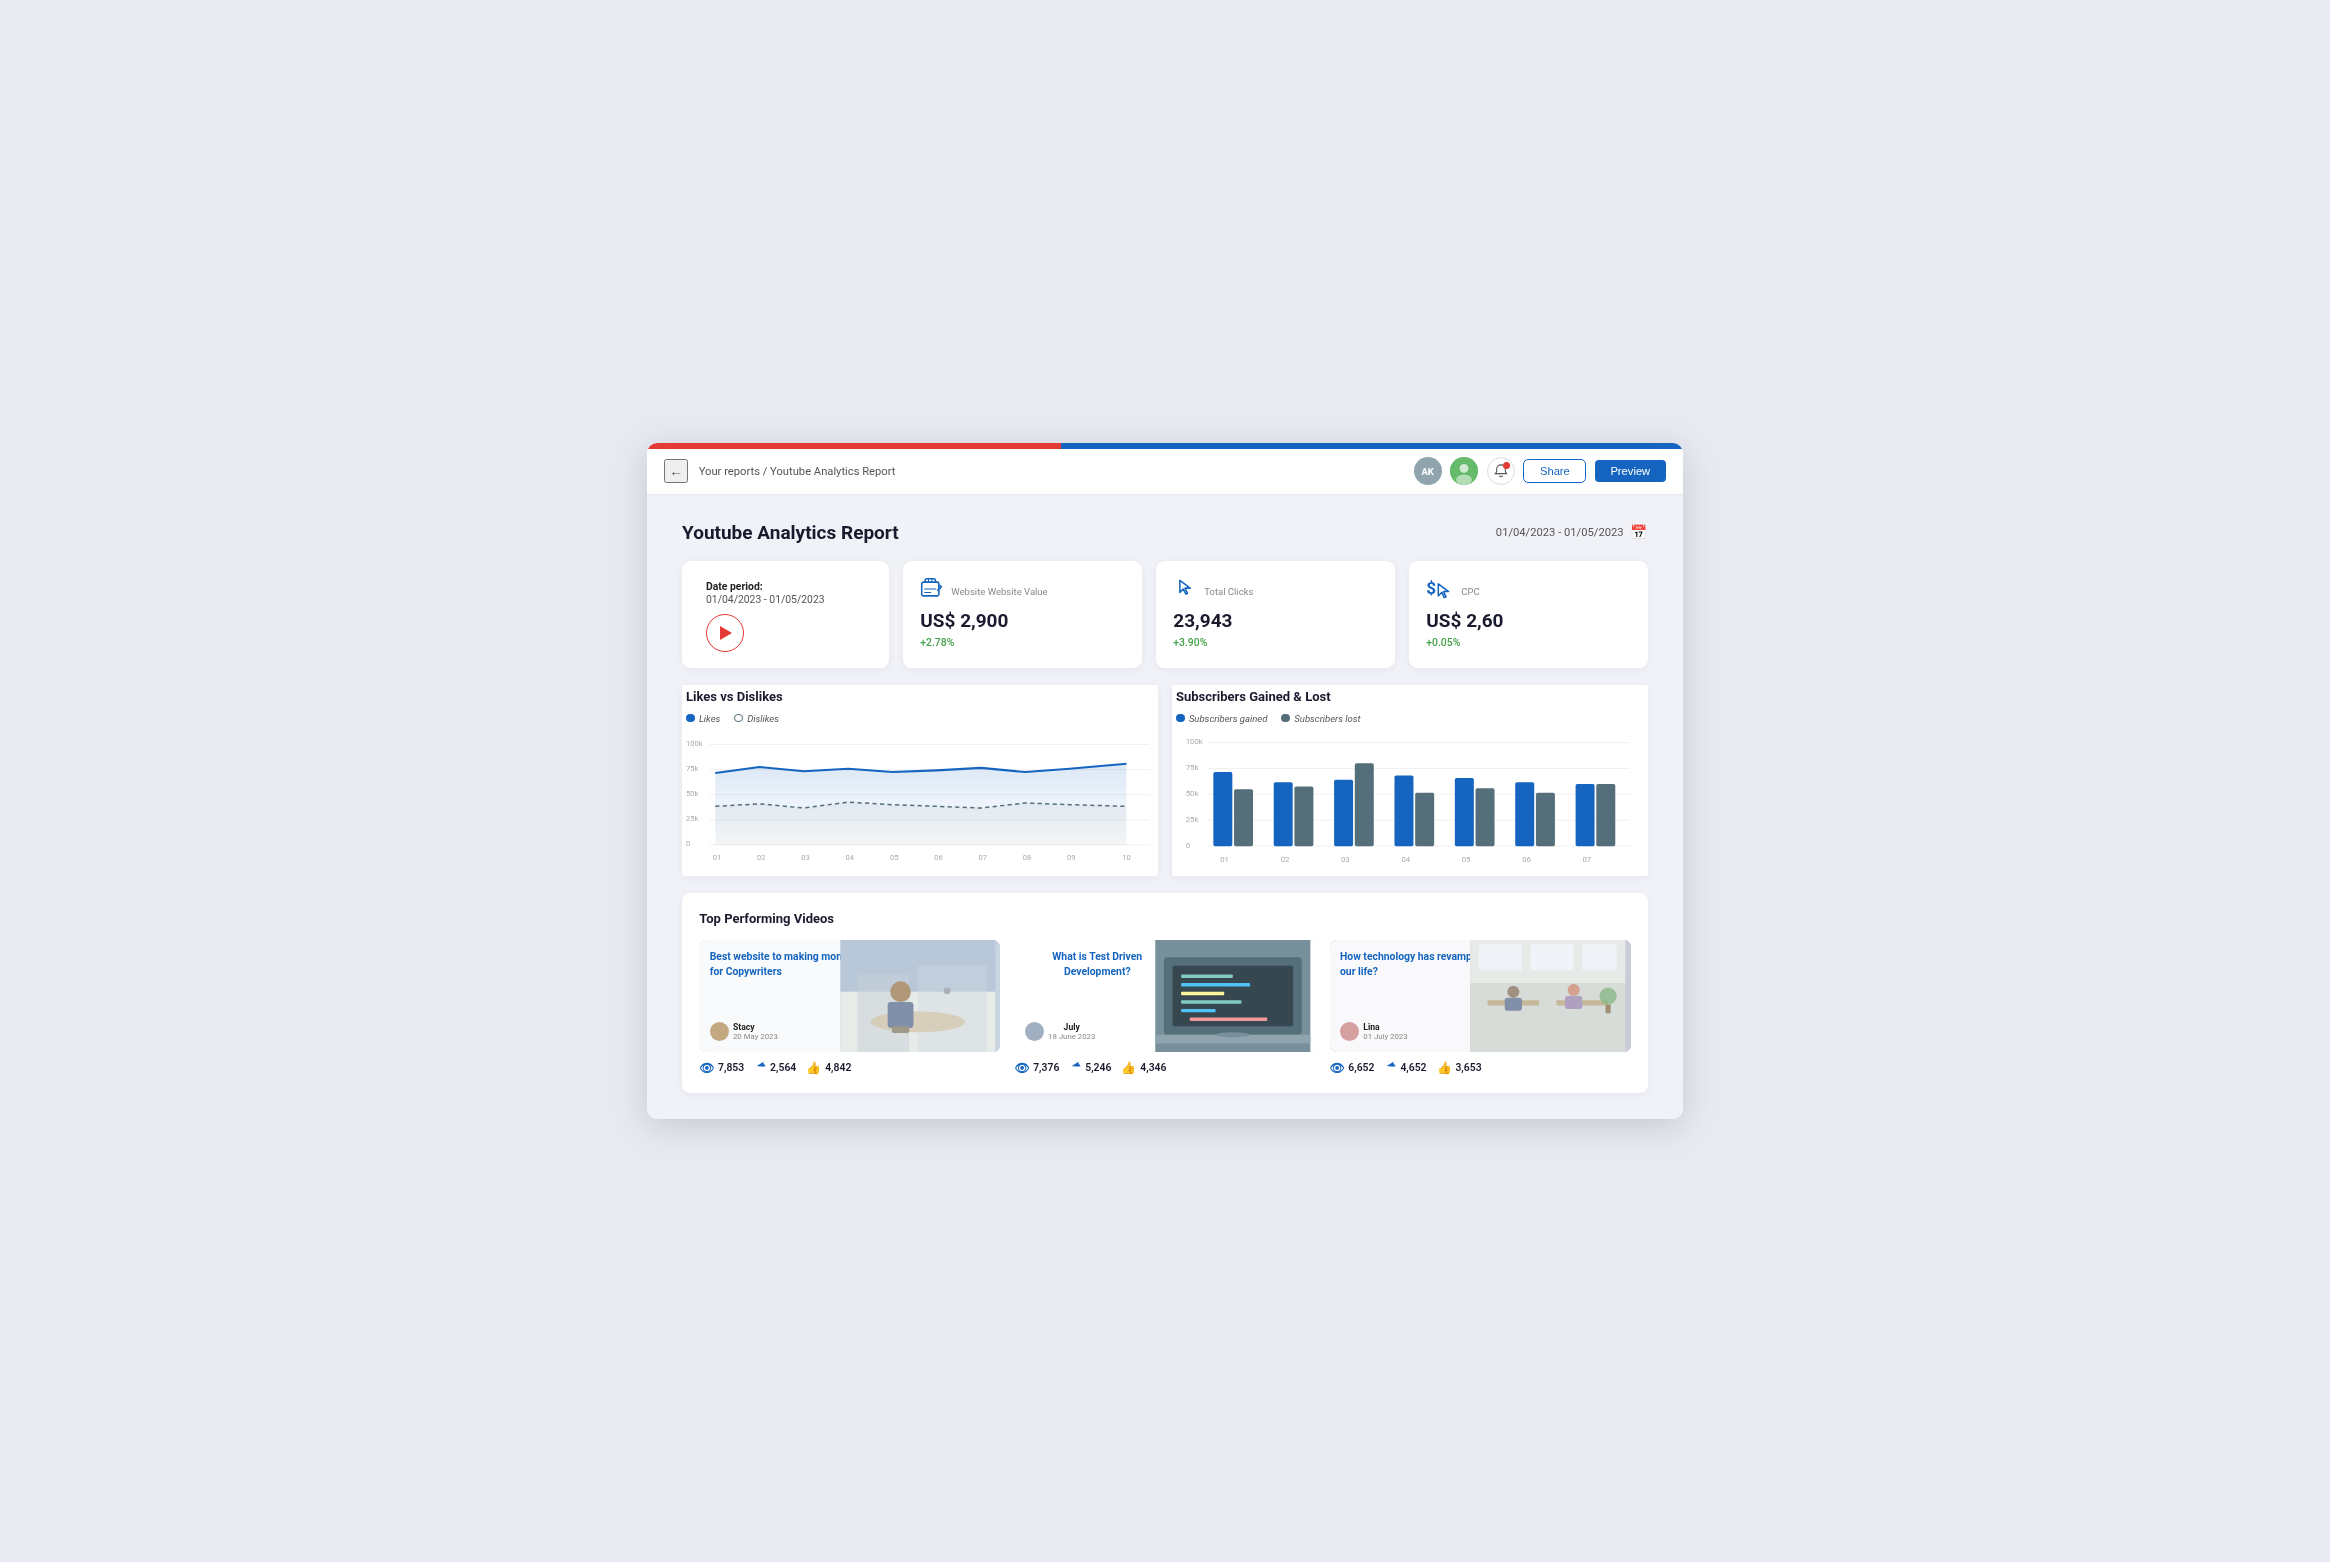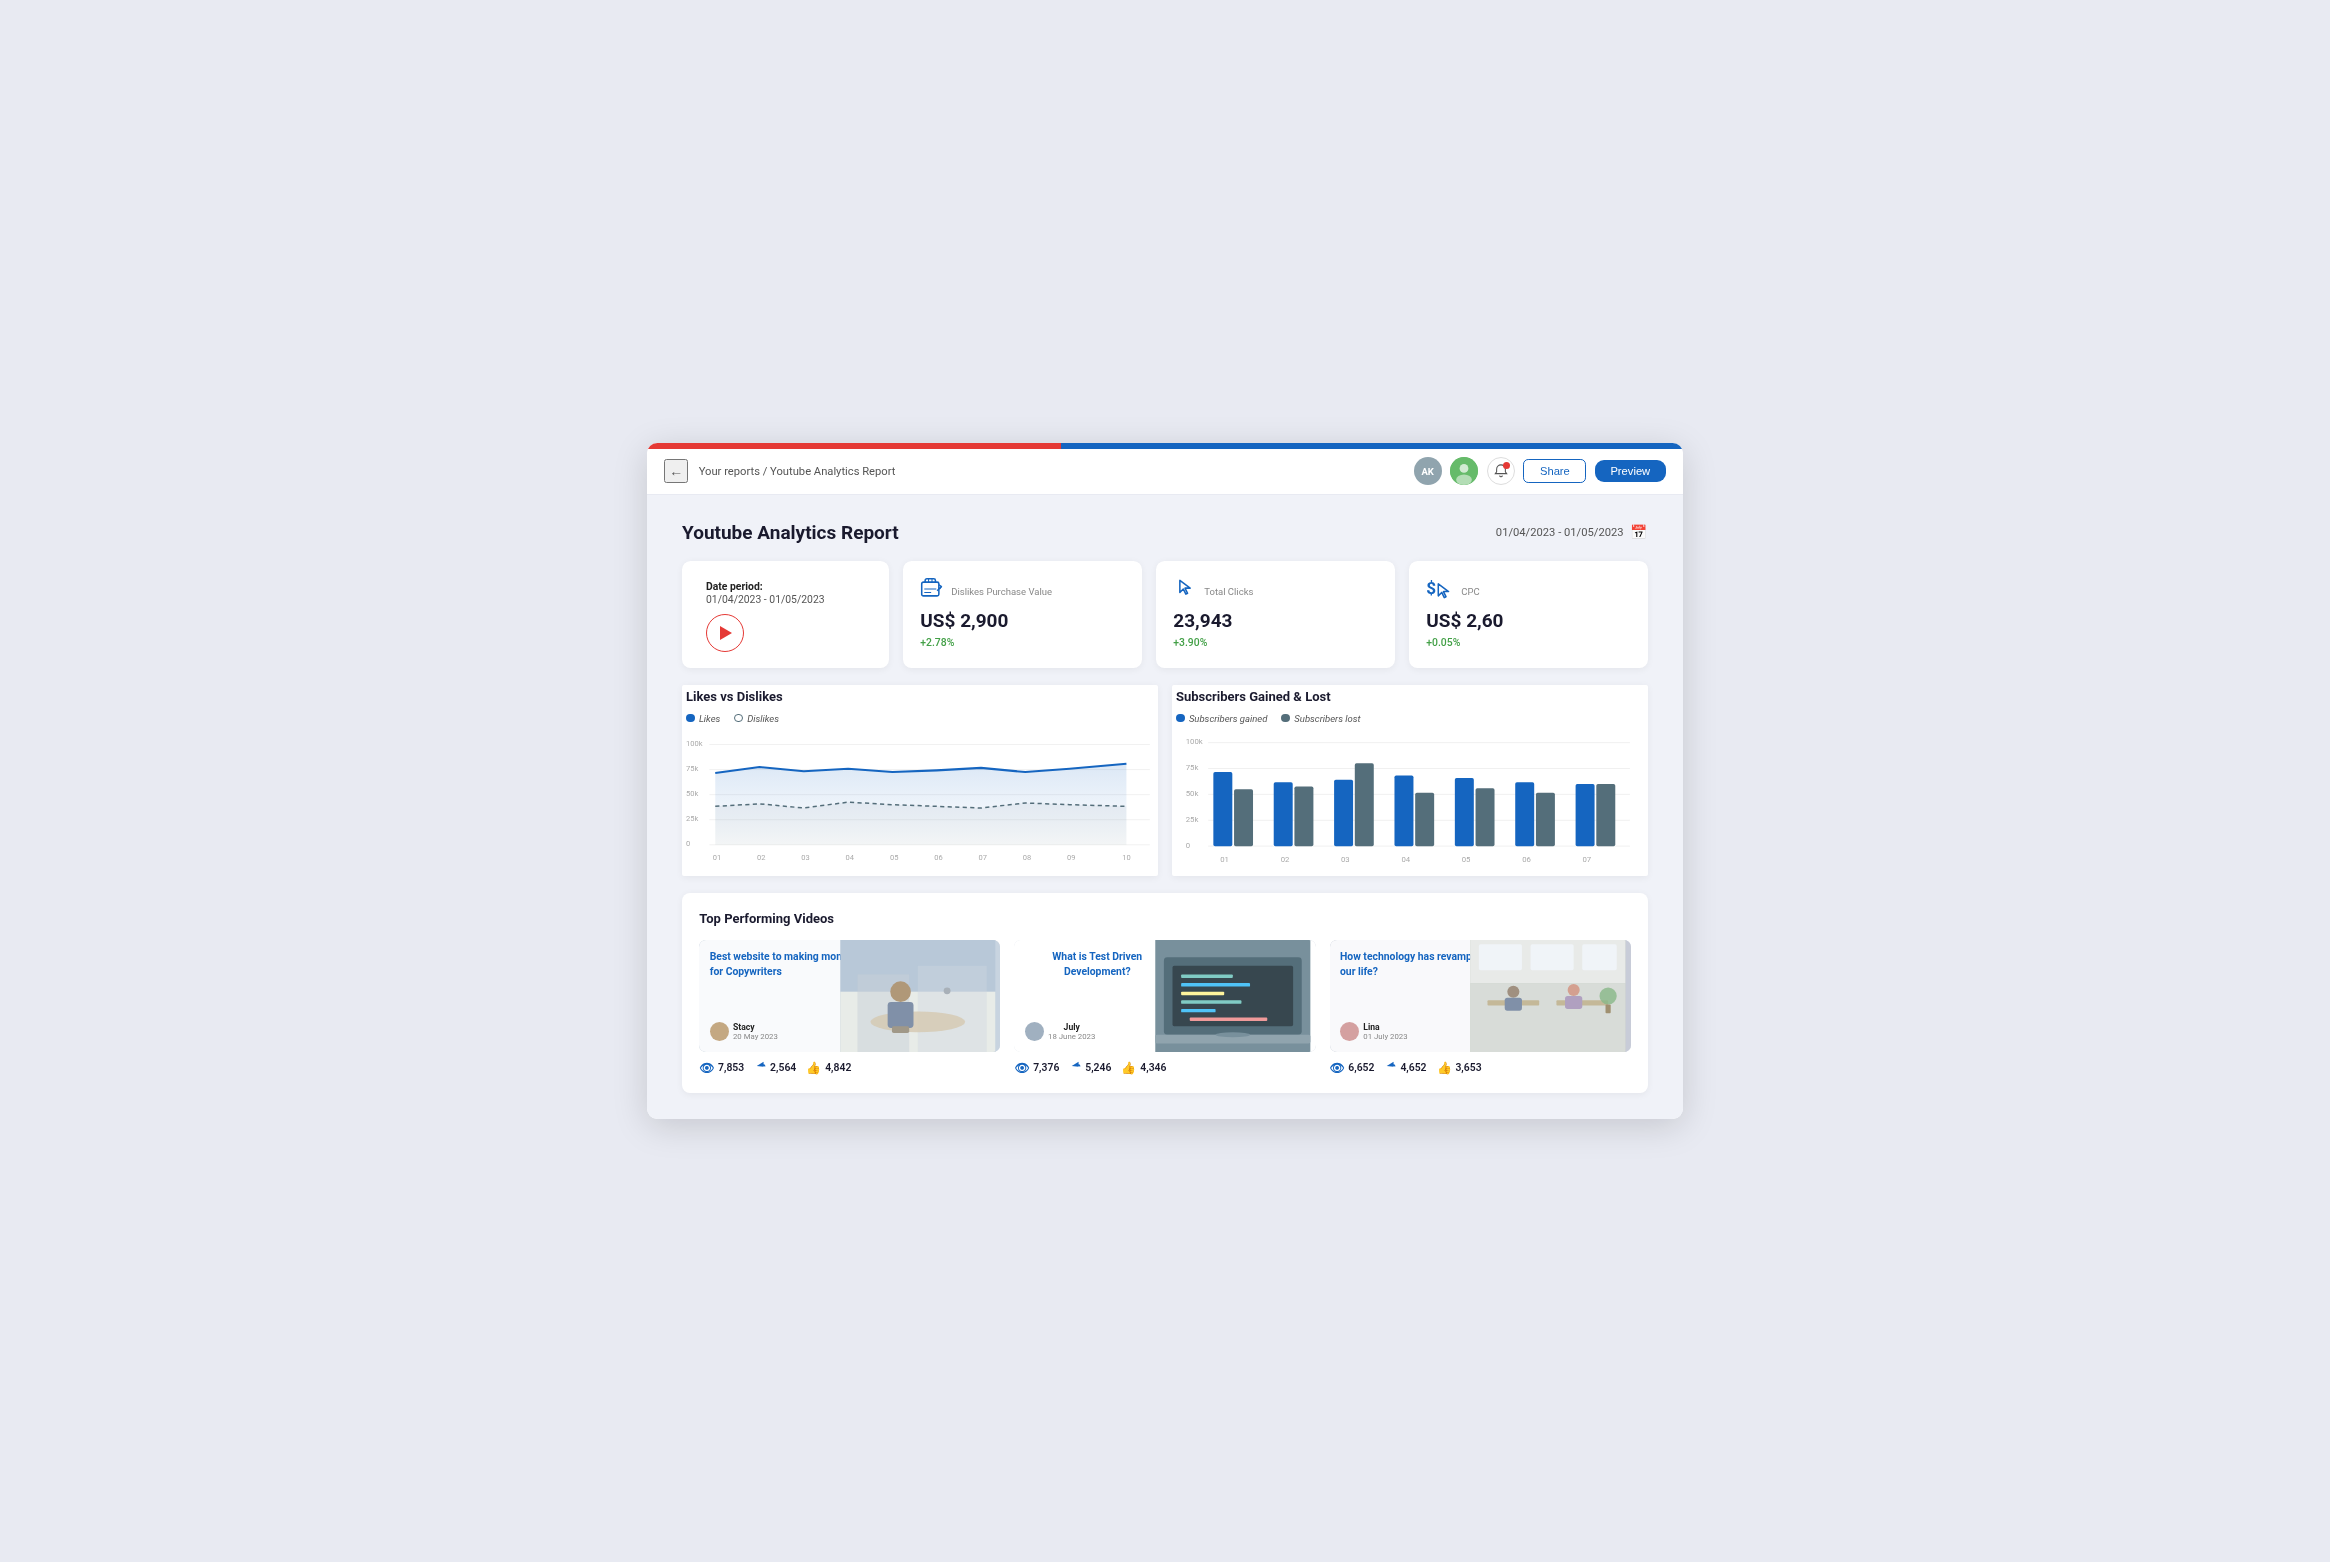--- a/index.html
+++ b/index.html
@@ -81,21 +81,21 @@
       border-radius: 5.2px;
       background: white;
       color: #1565c0;
       font-size: 11.2px;
       font-weight: 500;
       cursor: pointer;
     }
     .preview-btn {
       padding: 5.2px 15.5px;
       border: none;
-      border-radius: 9px;
+      border-radius: 4px;
       background: #1565c0;
       color: white;
       font-size: 11.2px;
       font-weight: 500;
       cursor: pointer;
     }
     .main-content {
       background: #f0f2f8;
       padding: 26px 35px;
     }
@@ -365,21 +365,21 @@
           <span class="metric-icon">
             <svg width="24" height="24" viewBox="0 0 28 28" fill="none">
               <rect x="2" y="6" width="20" height="16" rx="2" stroke="#1565c0" stroke-width="1.8" fill="none"></rect>
               <path d="M6 6V4a2 2 0 012-2h8a2 2 0 012 2v2" stroke="#1565c0" stroke-width="1.8" fill="none"></path>
               <path d="M14 2v4M10 2v4" stroke="#1565c0" stroke-width="1.2"></path>
               <path d="M5 14h14M5 18h8" stroke="#1565c0" stroke-width="1.2"></path>
               <path d="M20 16l5-5" stroke="#1565c0" stroke-width="1.8"></path>
               <path d="M22 9l3 2-2 3" stroke="#1565c0" stroke-width="1.5" fill="none"></path>
             </svg>
           </span>
-          <span class="metric-label">Dislikes Purchase Value</span>
+          <span class="metric-label">Website Website Value</span>
         </div>
         <div class="metric-value">US$ 2,900</div>
         <div class="metric-change">+2.78%</div>
       </div>
 
       <div class="stat-card metric">
         <div class="metric-header">
           <span class="metric-icon">
             <svg width="24" height="24" viewBox="0 0 28 28" fill="none">
               <path d="M8 4L8 18L12 14L15 20L17 19L14 13L20 13Z" stroke="#1565c0" stroke-width="1.8" stroke-linejoin="round" fill="none"></path>

